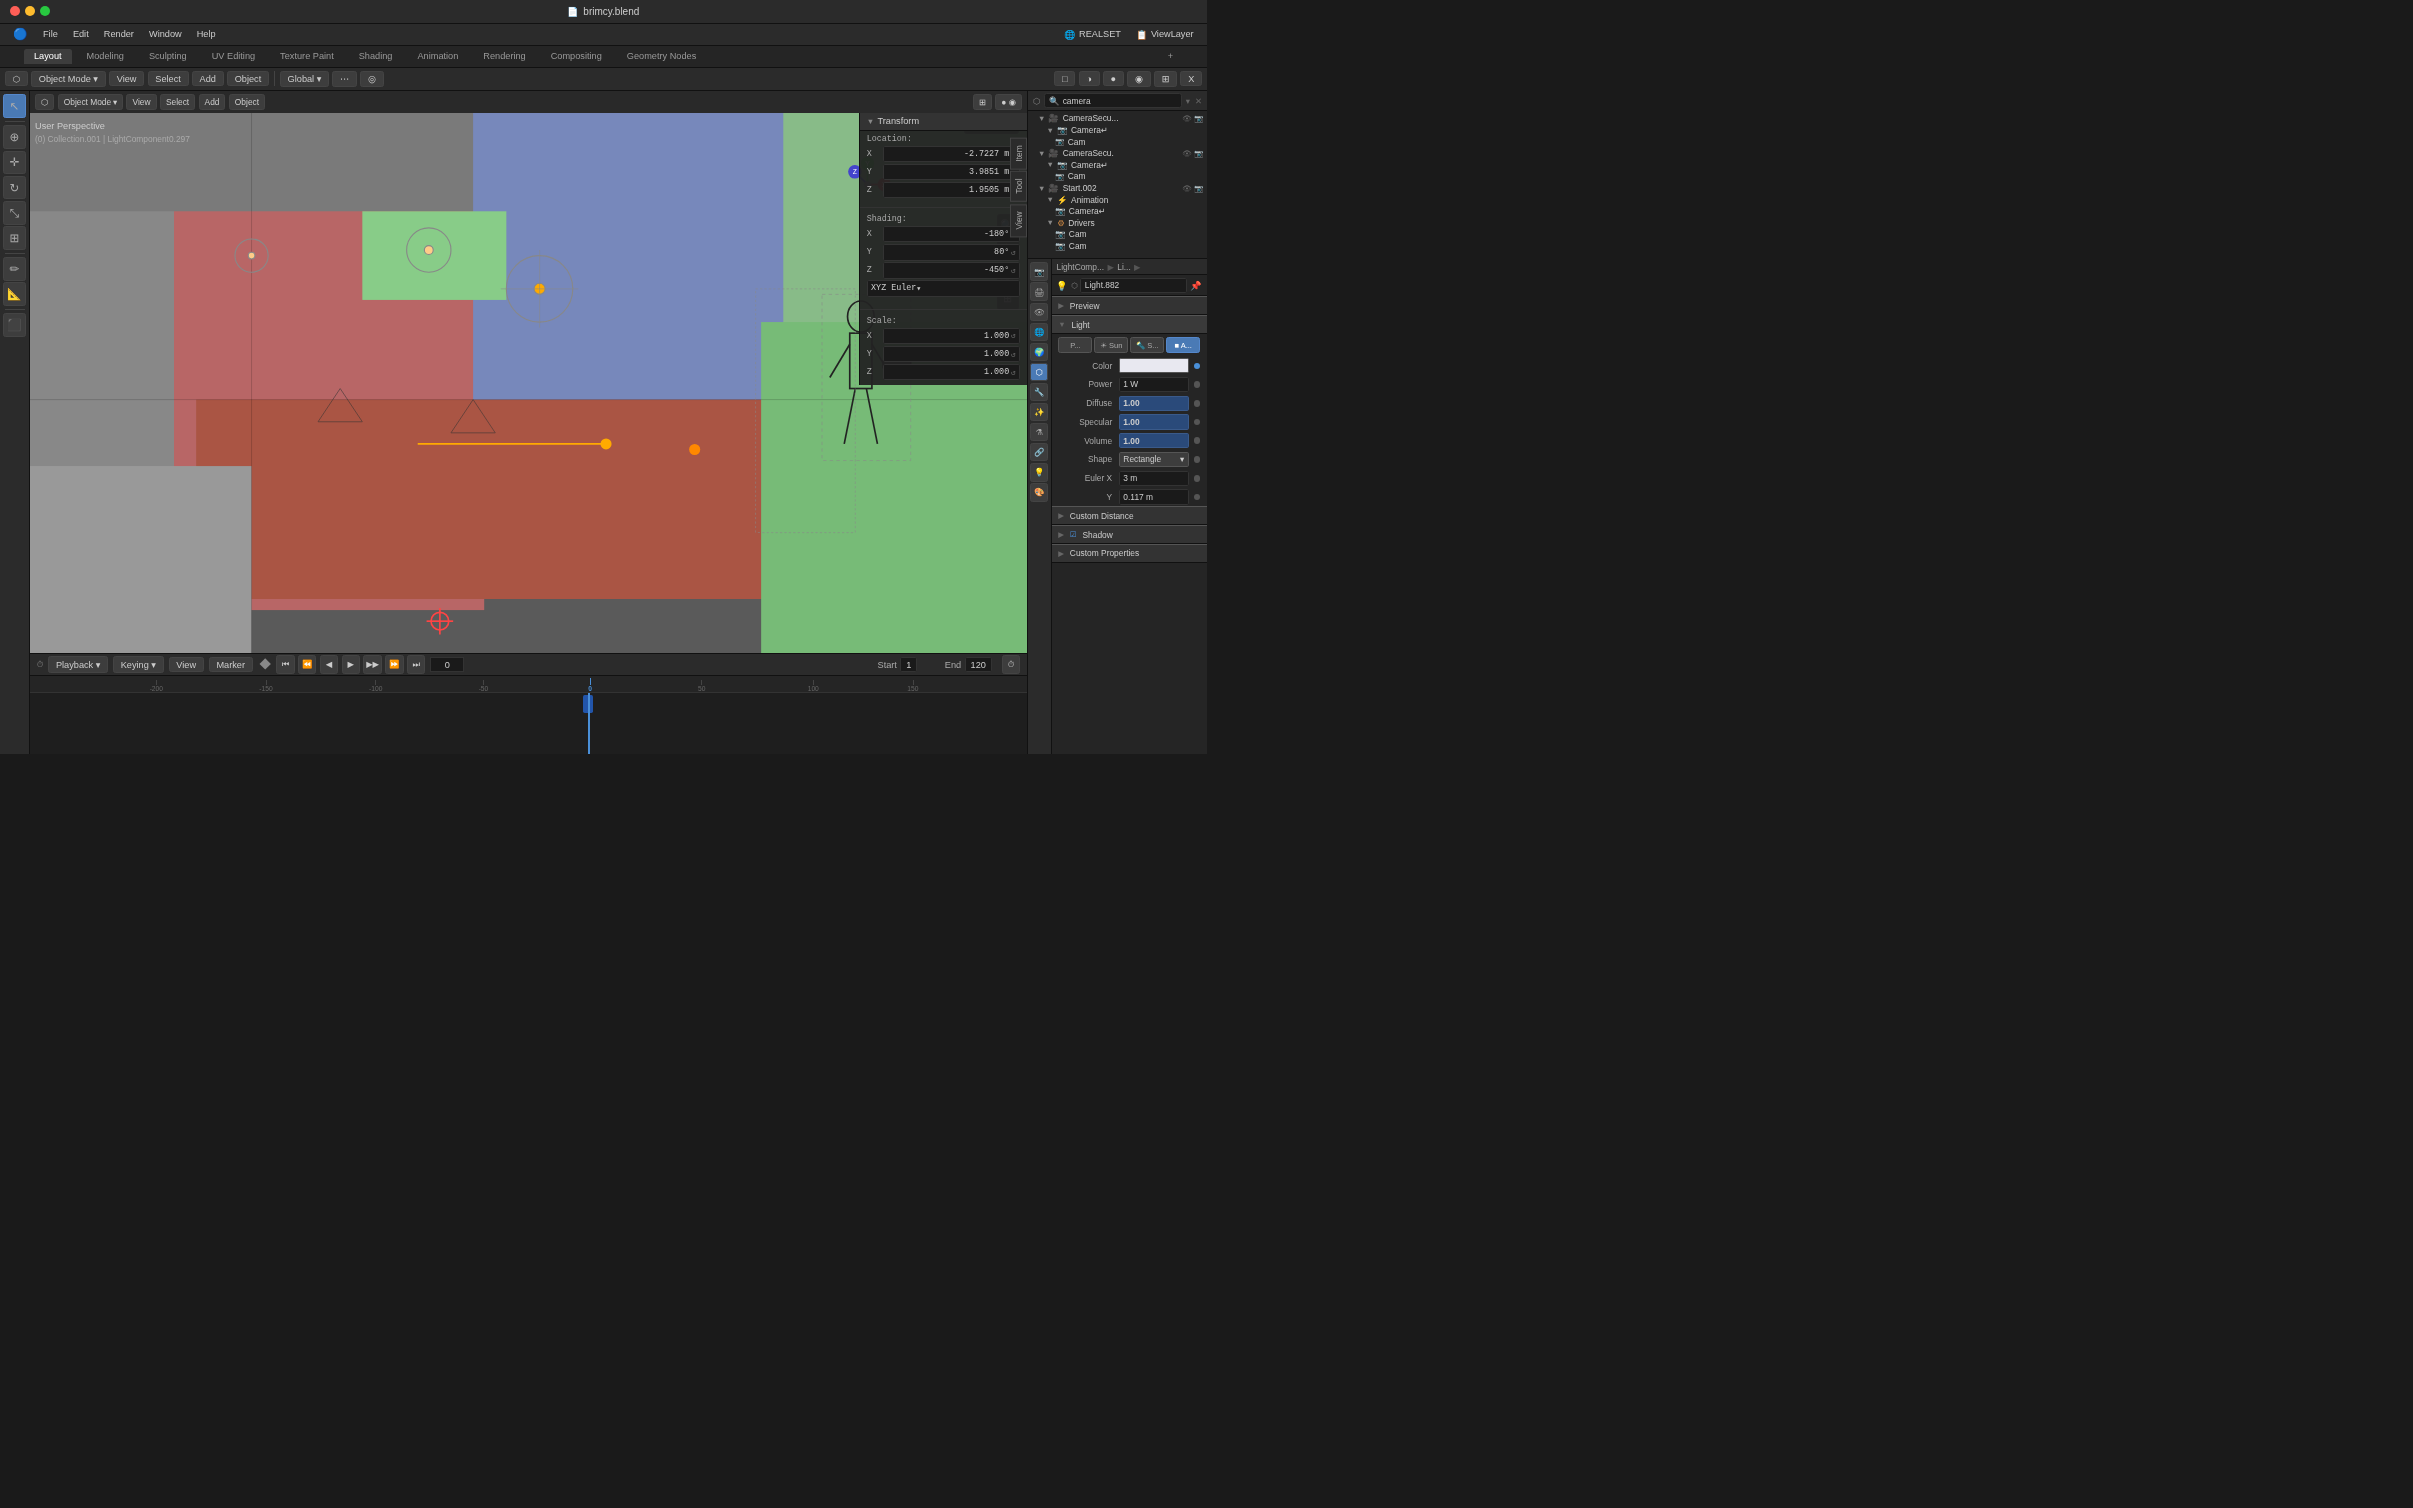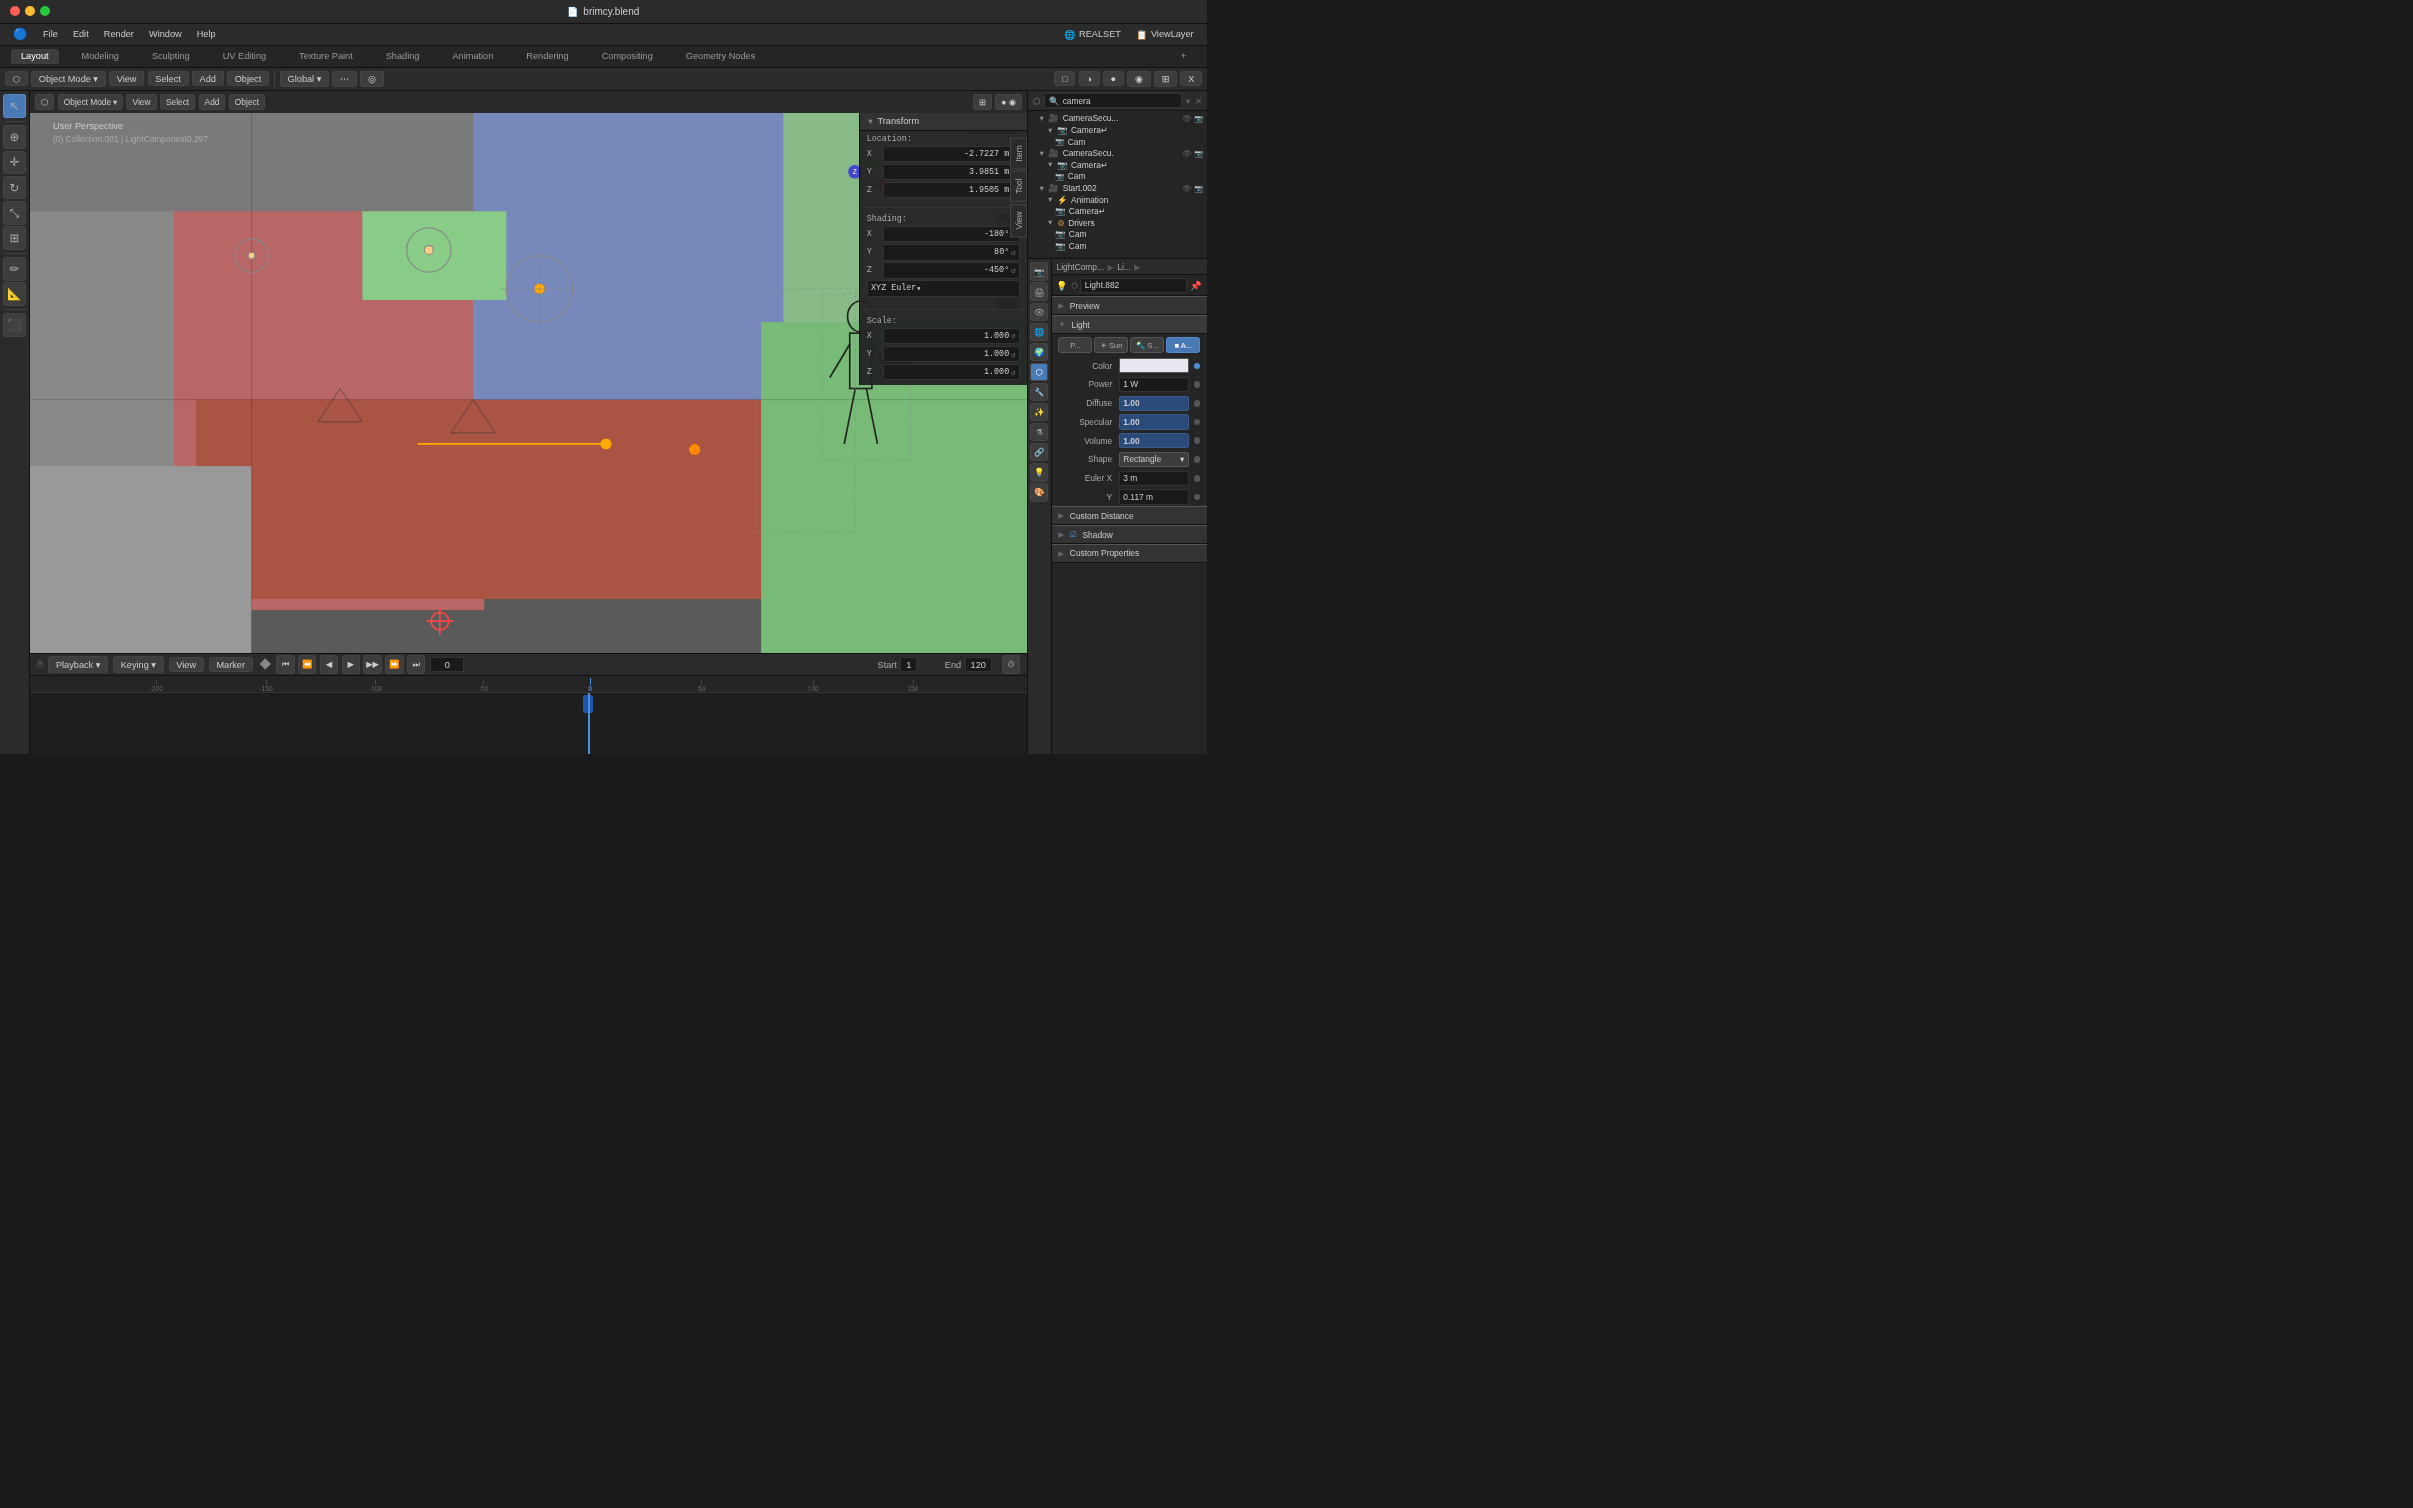--- a/index.html
+++ b/index.html
@@ -59,22 +59,22 @@
       border-radius: 2.5px;
       font-size: 9.2px;
     }
 
     
     .workspace-tabs {
       height: 22px;
       background: #252525;
       display: flex;
       align-items: center;
-      padding: 0 11px;
-      gap: 13px;
+      padding: 0 24px;
+      gap: 5px;
       border-bottom: 0.8px solid #111;
     }
     .ws-tab {
       padding: 2.5px 10px;
       color: #999;
       cursor: pointer;
       font-size: 9.2px;
       border-radius: 2.5px 2.5px 0 0;
     }
     .ws-tab.active {
@@ -128,21 +128,21 @@
       cursor: pointer;
       font-size: 11.7px;
       color: #aaa;
     }
     .tool-btn.active { background: #4a7ab5; border-color: #5588cc; }
     .tool-separator { width: 20px; height: 0.8px; background: #444; margin: 1.7px 0; }
 
     
     .viewport-overlay {
       position: absolute;
-      top: 6.7px; left: 23px;
+      top: 6.7px; left: 5px;
       color: #ccc;
       font-size: 9.2px;
       line-height: 1.5;
     }
     .viewport-overlay-line1 { color: #ccc; }
     .viewport-overlay-line2 { color: #aaa; font-size: 8.4px; }
 
     
     .viewport-gizmo {
       position: absolute;

